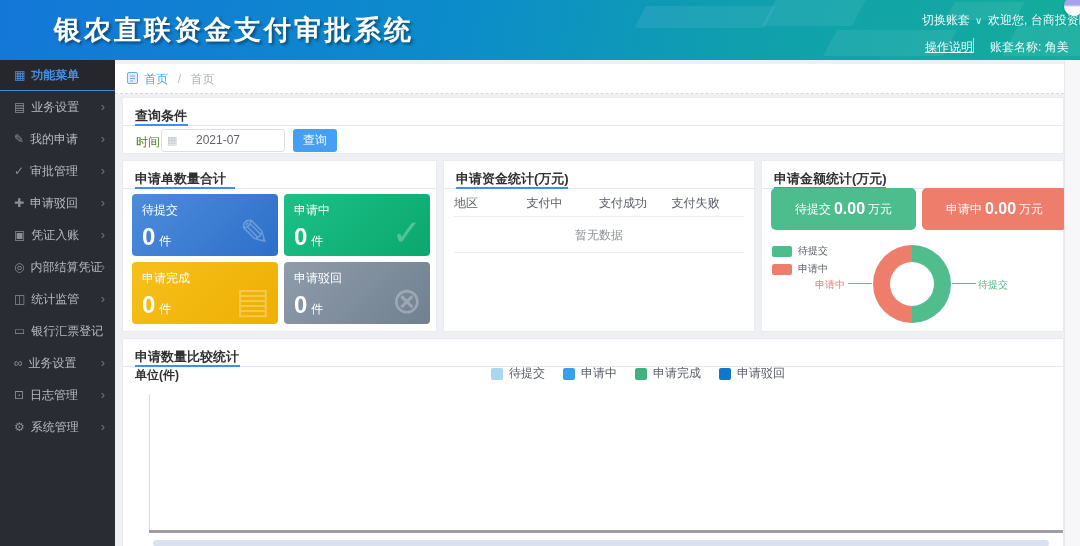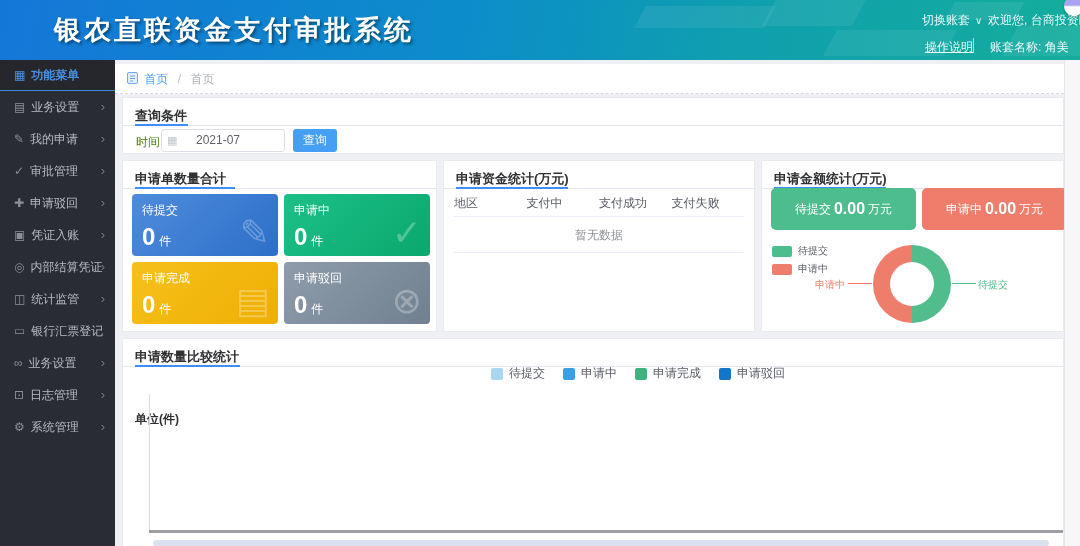--- a/index.html
+++ b/index.html
@@ -85,21 +85,21 @@
   #donut { position:absolute; left:111px; top:84px; width:78px; height:78px; border-radius:50%;
     background:conic-gradient(#52bd8c 0% 50%, #ee7d6c 50% 100%); }
   #donut::after { content:""; position:absolute; left:17px; top:17px; width:44px; height:44px; border-radius:50%; background:#fff; }
   .d-line { position:absolute; top:122px; width:24px; height:1px; }
   .d-label { position:absolute; top:117px; font-size:10px; }
   #d-line-left { left:86px; background:#ee7d6c; } #d-label-left { left:53px; color:#ee7d6c; }
   #d-line-right { left:190px; background:#52bd8c; } #d-label-right { left:216px; color:#52bd8c; }
 
   
   #compare-panel { left:7px; top:278px; width:942px; height:208px; border-bottom:none; }
-  #unit-label { position:absolute; left:12px; top:28px; font-size:12px; font-weight:bold; color:#303133;margin-top:44px; }
+  #unit-label { position:absolute; left:12px; top:28px; font-size:12px; font-weight:bold; color:#303133; }
   #cmp-legend { position:absolute; left:368px; top:26px; display:flex; align-items:center; font-size:12px; color:#5a5e66; }
   #cmp-legend .item { display:flex; align-items:center; margin-right:18px; }
   #cmp-legend .sq { width:12px; height:12px; border-radius:2px; margin-right:6px; }
   .sq0 { background:#a9d6f1; } .sq1 { background:#39a0e8; } .sq2 { background:#3fb37f; } .sq3 { background:#1277c8; }
   #plot-yaxis { position:absolute; left:26px; top:55px; width:1px; height:136px; background:#d9dbdf; }
   #plot-bottom { position:absolute; left:26px; top:191px; width:914px; height:3px; background:#9c9ea3; }
   #h-scrollbar { position:absolute; left:30px; top:201px; width:896px; height:7px; border-radius:4px; background:#dbe1ee; }
 </style>
 </head>
 <body>

